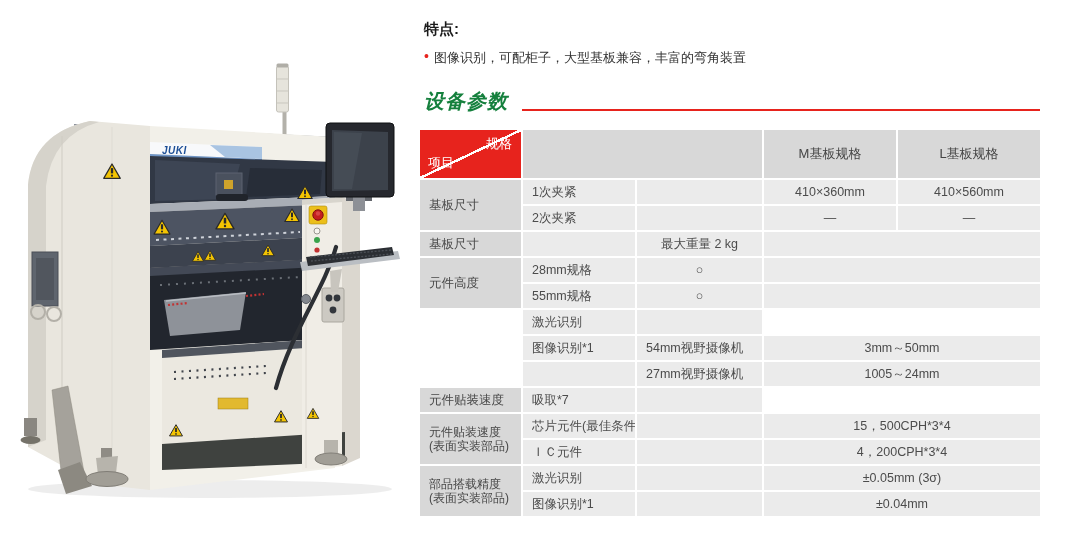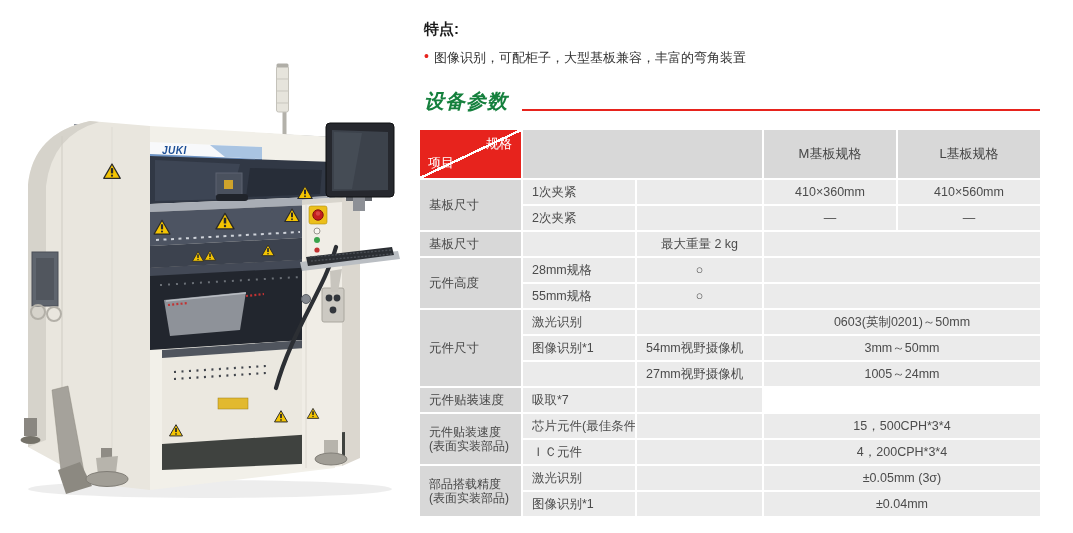--- a/index.html
+++ b/index.html
@@ -236,24 +236,22 @@
     <div class="cell" style="grid-area:4/4/5/6"></div>
 
     <div class="cell lab" style="grid-area:5/1/7/2">元件高度</div>
     <div class="cell" style="grid-area:5/2/6/3">28mm规格</div>
     <div class="cell val" style="grid-area:5/3/6/4">○</div>
     <div class="cell" style="grid-area:5/4/6/6"></div>
     <div class="cell" style="grid-area:6/2/7/3">55mm规格</div>
     <div class="cell val" style="grid-area:6/3/7/4">○</div>
     <div class="cell" style="grid-area:6/4/7/6"></div>
 
-    <div class="cell lab" style="grid-area:7/1/10/2">元件尺寸</div>
     <div class="cell" style="grid-area:7/2/8/3">激光识别</div>
     <div class="cell" style="grid-area:7/3/8/4"></div>
-    <div class="cell val" style="grid-area:7/4/8/6">0603(英制0201)～50mm</div>
     <div class="cell" style="grid-area:8/2/9/3">图像识别*1</div>
     <div class="cell" style="grid-area:8/3/9/4">54mm视野摄像机</div>
     <div class="cell val" style="grid-area:8/4/9/6">3mm～50mm</div>
     <div class="cell" style="grid-area:9/2/10/3"></div>
     <div class="cell" style="grid-area:9/3/10/4">27mm视野摄像机</div>
     <div class="cell val" style="grid-area:9/4/10/6">1005～24mm</div>
 
     <div class="cell lab" style="grid-area:10/1/11/2">元件贴装速度</div>
     <div class="cell" style="grid-area:10/2/11/3">吸取*7</div>
     <div class="cell" style="grid-area:10/3/11/4"></div>

